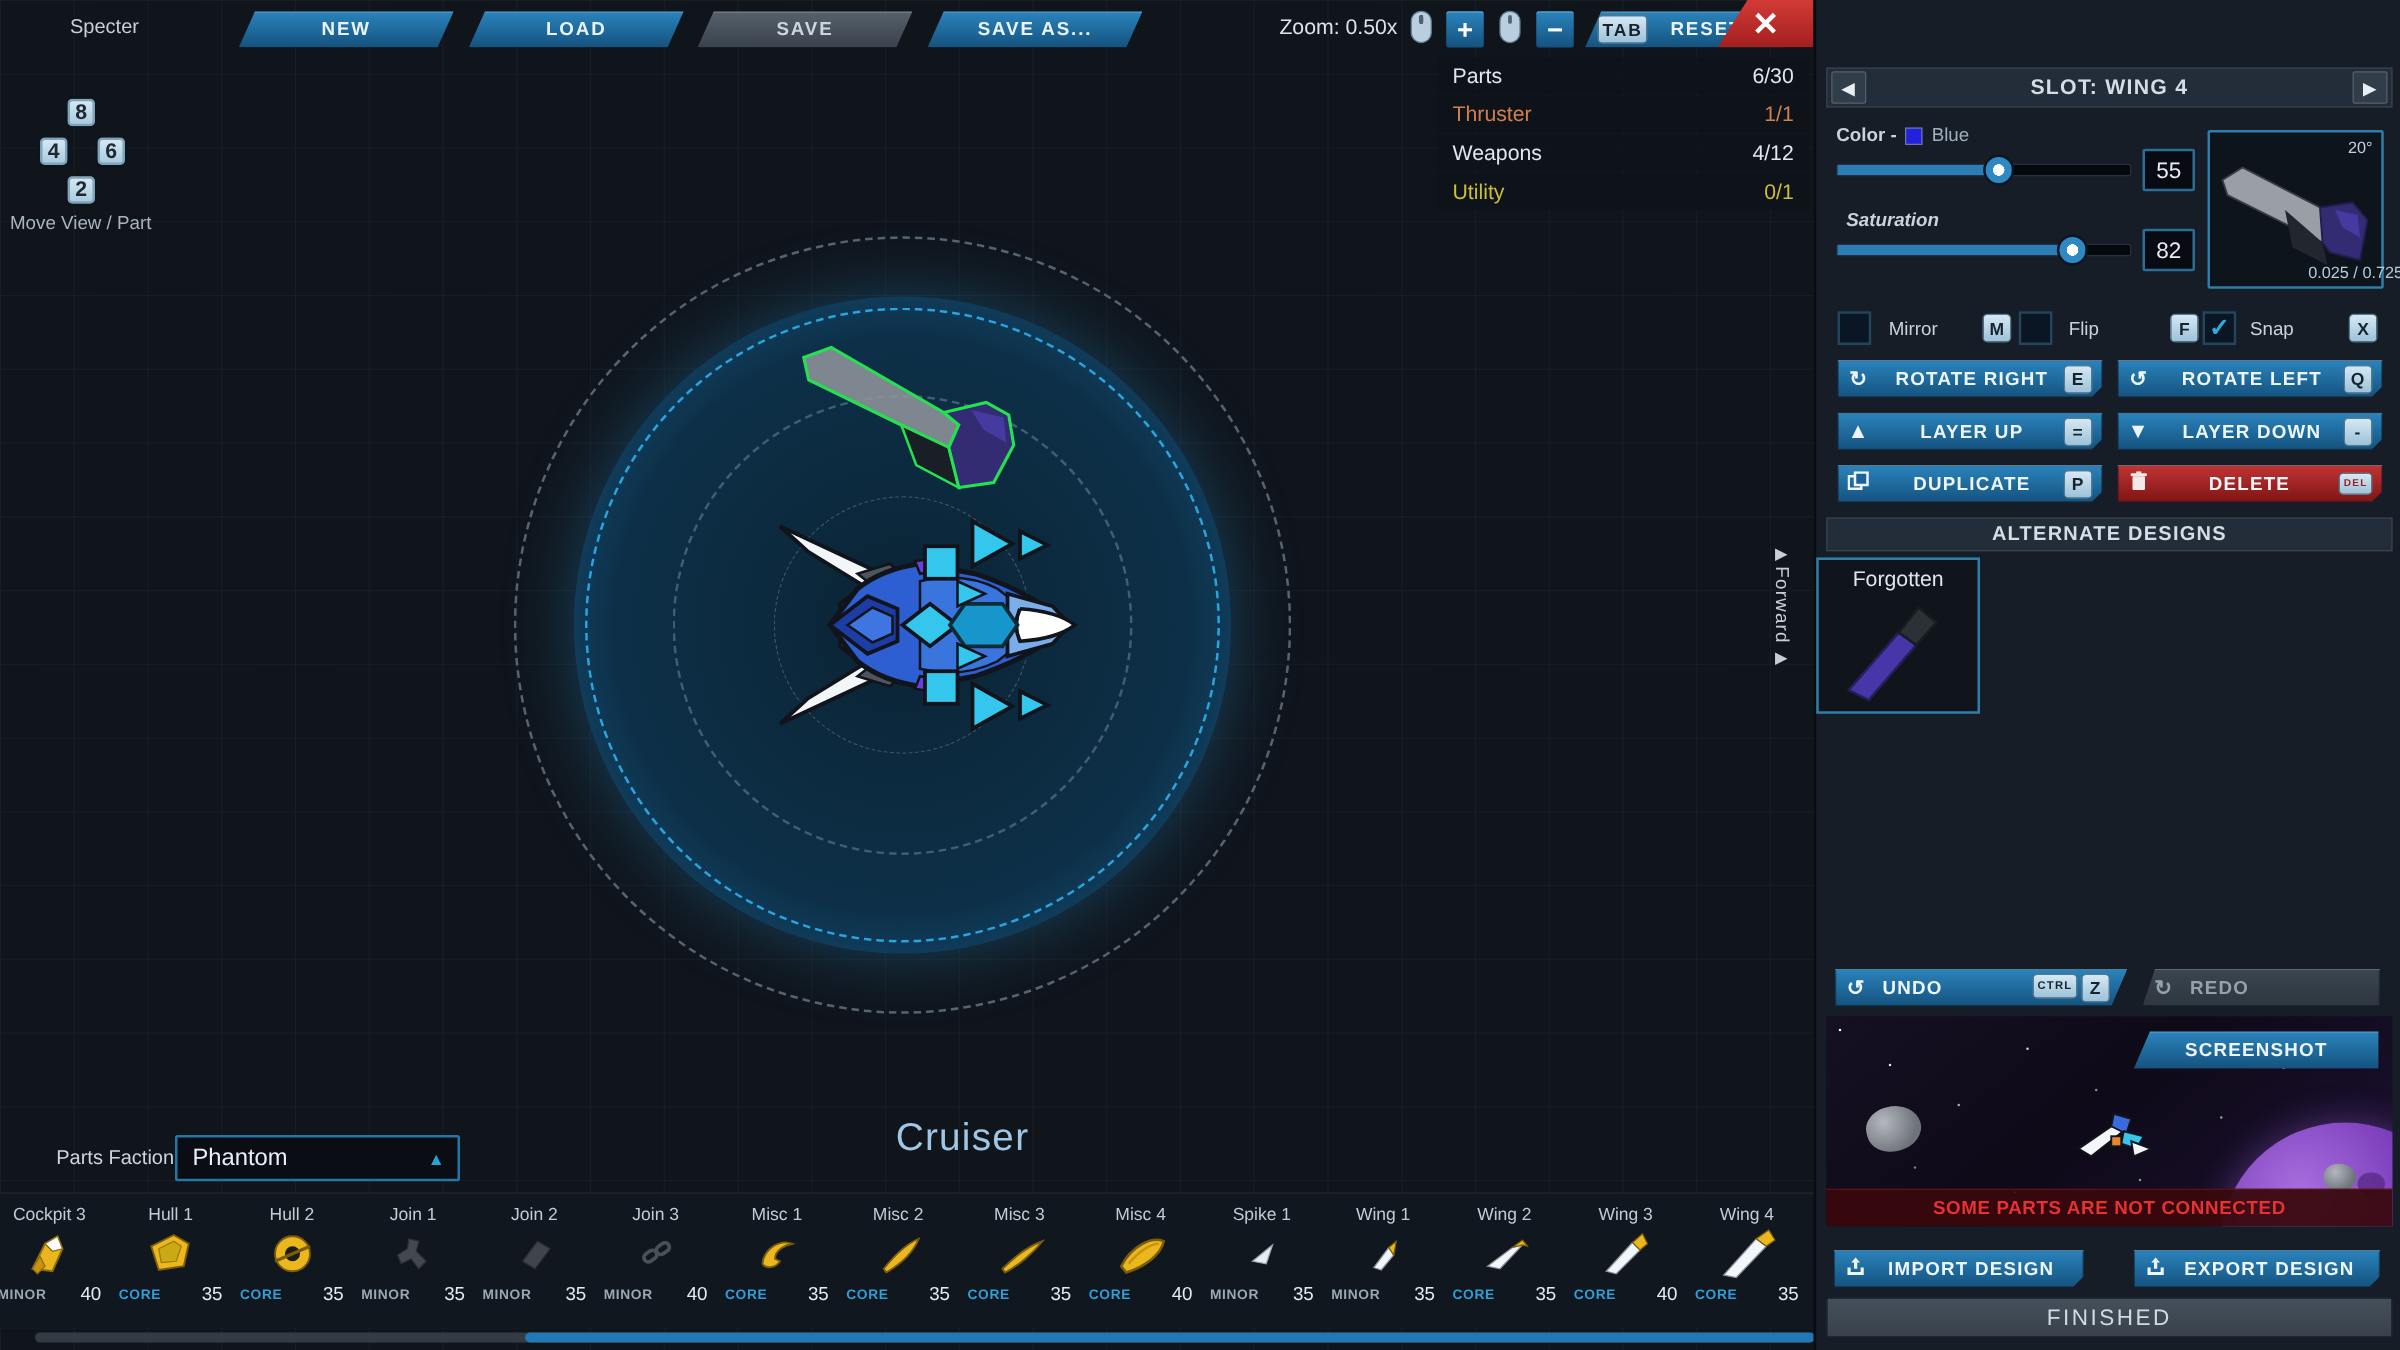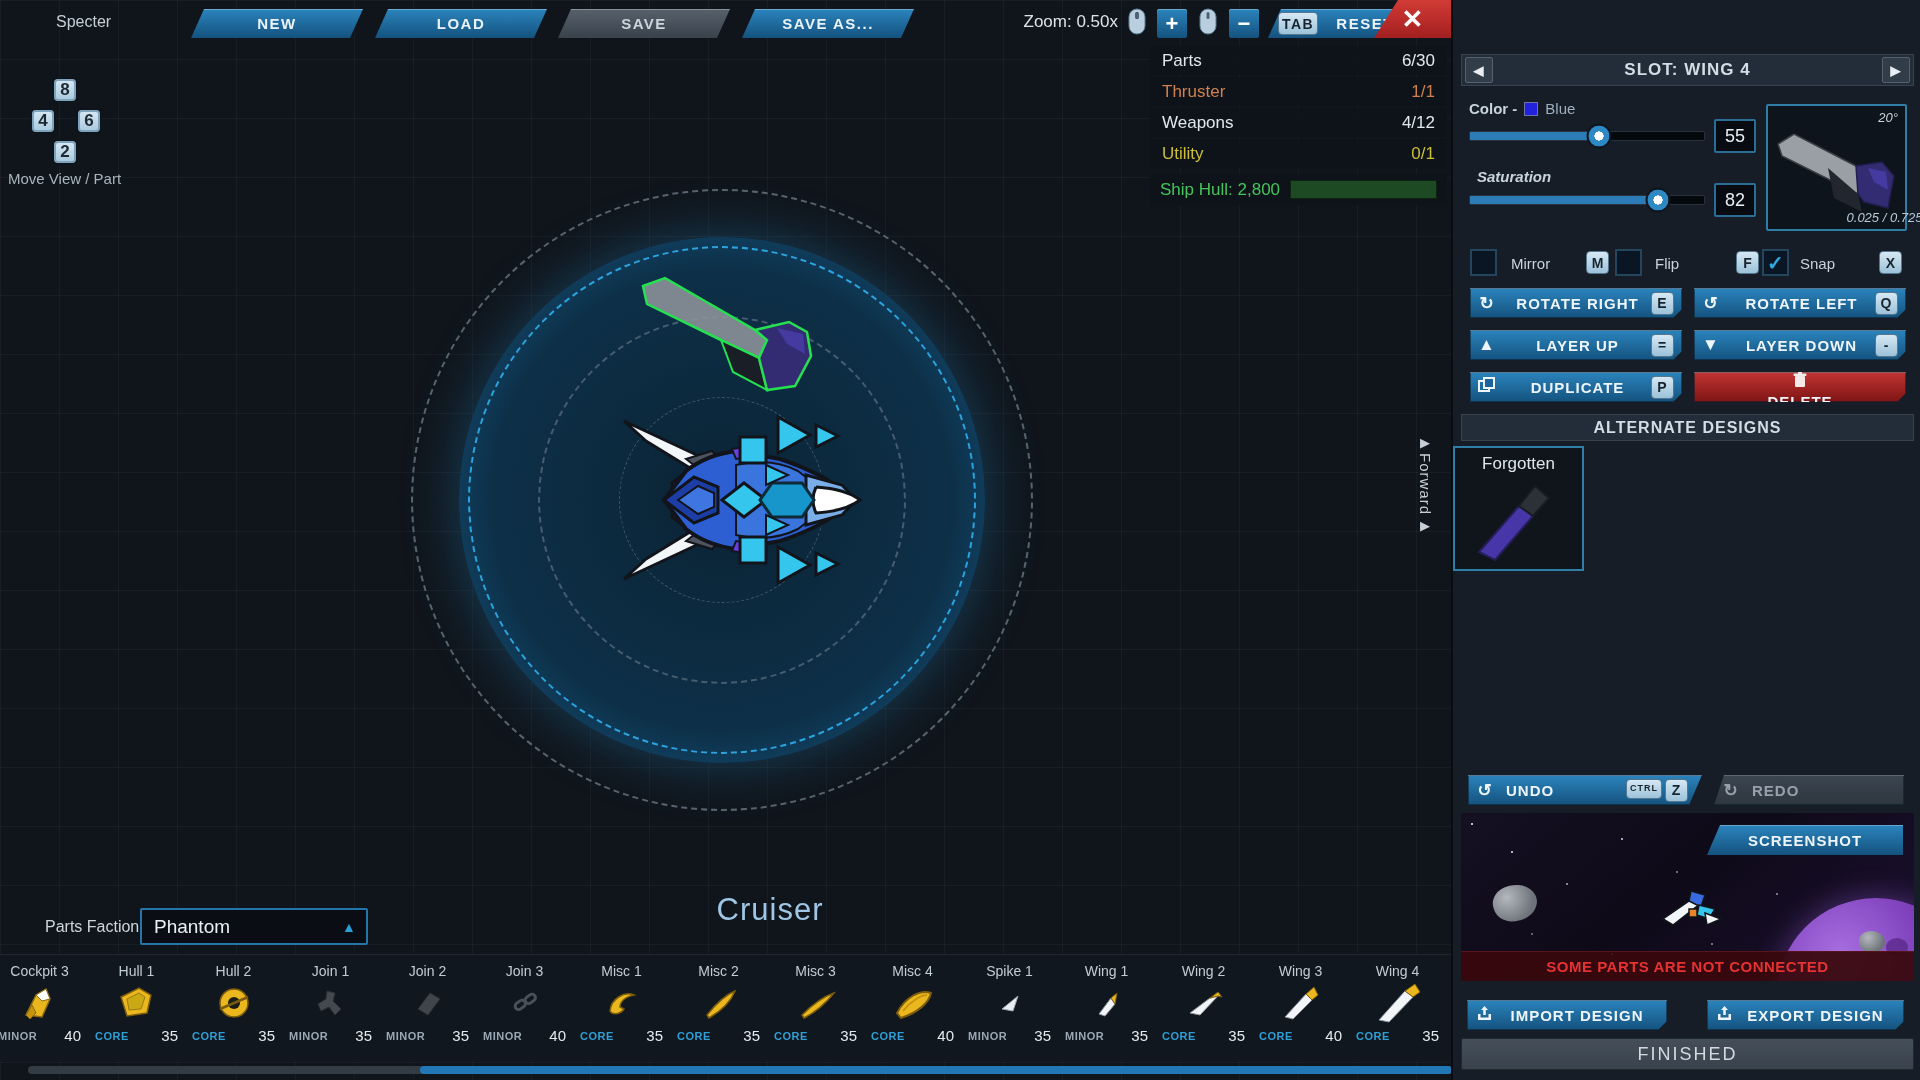--- a/index.html
+++ b/index.html
@@ -127,21 +127,21 @@
   .slider .handle { position:absolute; top:12px; width:25px; height:25px; border-radius:50%;
     background:radial-gradient(circle, #ffffff 0 30%, #2d88c4 32% 100%);
     border:2px solid #0d1620; transform:translate(-50%,-50%); cursor:pointer; }
   .value-box { position:absolute; left:261px; width:42px; height:34px;
     background:#080c12; border:2px solid #2a6e96; border-radius:2px;
     display:flex; align-items:center; justify-content:center;
     font-size:18px; color:#e6edf2; }
   #hue-value { top:119px; } #sat-value { top:183px; }
 
   #part-preview { position:absolute; left:313px; top:104px; width:141px; height:127px;
-    background:#0e141b; border:2px solid #2e7ea8; border-radius:2px;font-style:italic; }
+    background:#0e141b; border:2px solid #2e7ea8; border-radius:2px; }
   #preview-angle { position:absolute; right:7px; top:4px; font-size:13px; color:#c6d2da; }
   #preview-coords { position:absolute; bottom:4px; width:100%; text-align:center; font-size:13px; color:#b6cad8;margin-left:48px; }
 
   .checkbox { position:absolute; top:249px; width:27px; height:27px;
     background:#0b1624; border:2px solid #24455e; cursor:pointer;
     display:flex; align-items:center; justify-content:center;
     color:#2fa9e0; font-size:20px; font-weight:bold; }
   #cb-mirror { left:17px; } #cb-flip { left:162px; } #cb-snap { left:309px; }
   .cb-label { position:absolute; top:255px; font-size:15px; color:#c8d3dc; }
   #lbl-mirror { left:58px; } #lbl-flip { left:202px; } #lbl-snap { left:347px; }
@@ -149,21 +149,21 @@
   #key-mirror { left:133px; } #key-flip { left:283px; } #key-snap { left:426px; }
 
   .action-btn { position:absolute; height:30px; display:flex; align-items:center;
     background:linear-gradient(#2b84bd,#14527e);
     box-shadow:inset 0 1px 0 rgba(255,255,255,.28), inset 0 0 0 1px rgba(8,26,40,.55);
     clip-path:polygon(0 0, 100% 0, 100% calc(100% - 9px), calc(100% - 9px) 100%, 0 100%);
     color:#eef5fa; font-size:15px; font-weight:bold; letter-spacing:1px; cursor:pointer; }
   .action-btn .ab-icon { width:34px; text-align:center; font-size:17px; font-weight:bold; }
   .action-btn .ab-label { flex:1; text-align:center; }
   .action-btn .ab-key { margin-right:8px; }
-  .action-btn.red { background:linear-gradient(#c23434,#7e1414);flex-direction:column; }
+  .action-btn.red { background:linear-gradient(#c23434,#7e1414); }
   #btn-rotr { left:17px; top:288px; width:212px; }
   #btn-rotl { left:241px; top:288px; width:212px; }
   #btn-layerup { left:17px; top:330px; width:212px; }
   #btn-layerdown { left:241px; top:330px; width:212px; }
   #btn-duplicate { left:17px; top:372px; width:212px; }
   #btn-delete { left:241px; top:372px; width:212px; }
 
   #alt-header { top:414px; height:27px; font-size:16px; }
   .design-thumb { position:absolute; top:446px; width:131px; height:125px;
     background:#10151c; border:2px solid #2e7ea8; cursor:pointer; }
@@ -343,29 +343,20 @@
   <div class="stat-row">
     <span class="stat-label" style="color: rgb(223, 232, 238);">Weapons</span>
     <span class="stat-value" style="color: rgb(223, 232, 238);">4/12</span>
   </div>
 
   <div class="stat-row">
     <span class="stat-label" style="color: rgb(205, 190, 55);">Utility</span>
     <span class="stat-value" style="color: rgb(205, 190, 55);">0/1</span>
   </div>
 </div>
-      <div id="hull-row">
-        <span class="hull-text" style="color: rgb(70, 195, 92);">
-          <span>Ship Hull:</span>
-          <span>2,800</span>
-        </span>
-        <span class="hull-bar">
-          <span class="hull-fill" style="width: 61%;"></span>
-        </span>
-      </div>
     </div>
 
     <div id="faction-label">Parts Faction</div>
     <div id="faction-dropdown">
       <span id="faction-value">Phantom</span>
       <span id="faction-chevron">▲</span>
     </div>
 
     <div id="parts-strip">
       <div id="parts-list">

